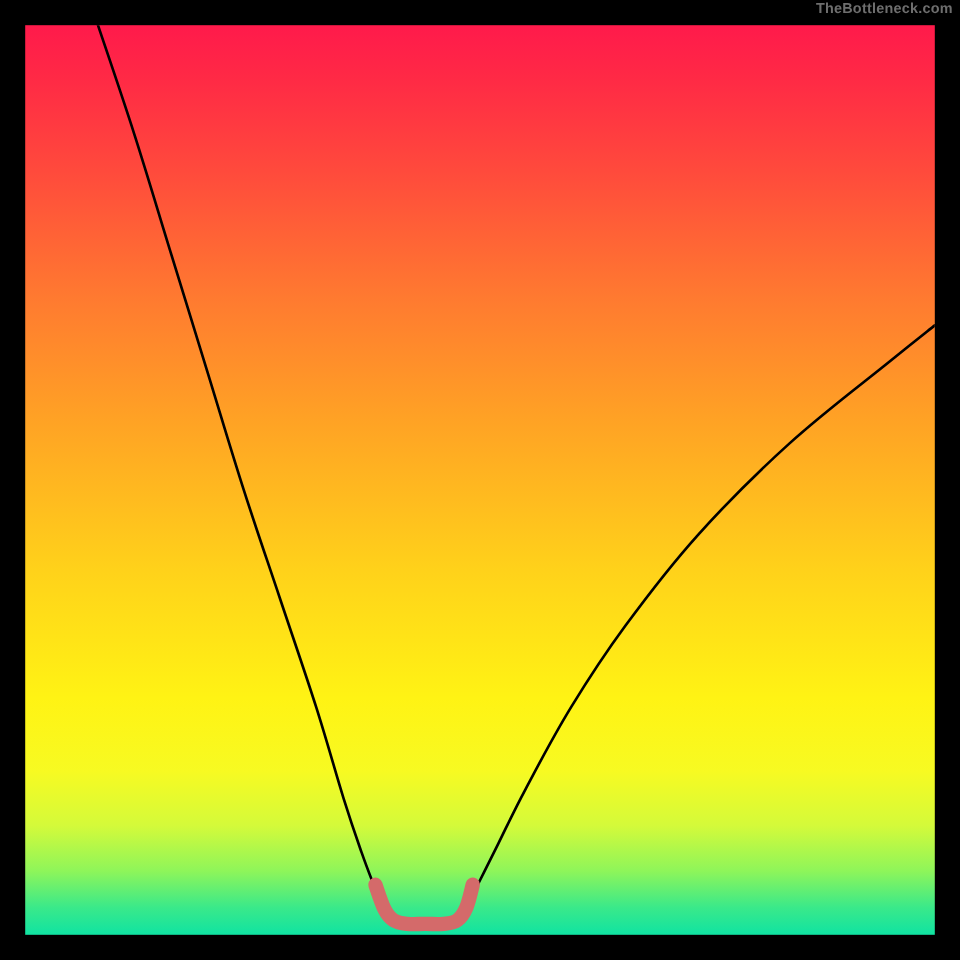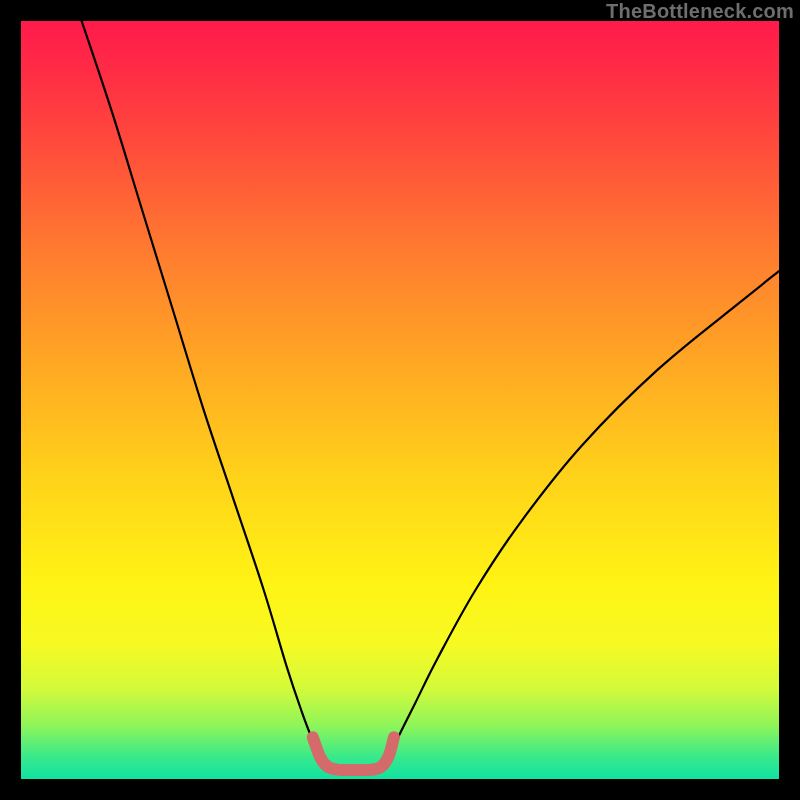--- a/index.html
+++ b/index.html
@@ -37,21 +37,21 @@
       #d4fa3a 88%,
       #8ef55a 93%,
       #3ae98a 97%,
       #10e3a2 100%
     );
   }
   .watermark {
     position: absolute;
     top: 0px;
     right: 6px;
-    font-size: 20px;
+    font-size: 12px;
     font-weight: 600;
     color: #6e6e6e;
     letter-spacing: 0.2px;
     user-select: none;
   }
   svg.overlay {
     position: absolute;
     left: 0;
     top: 0;
     width: 758px;

